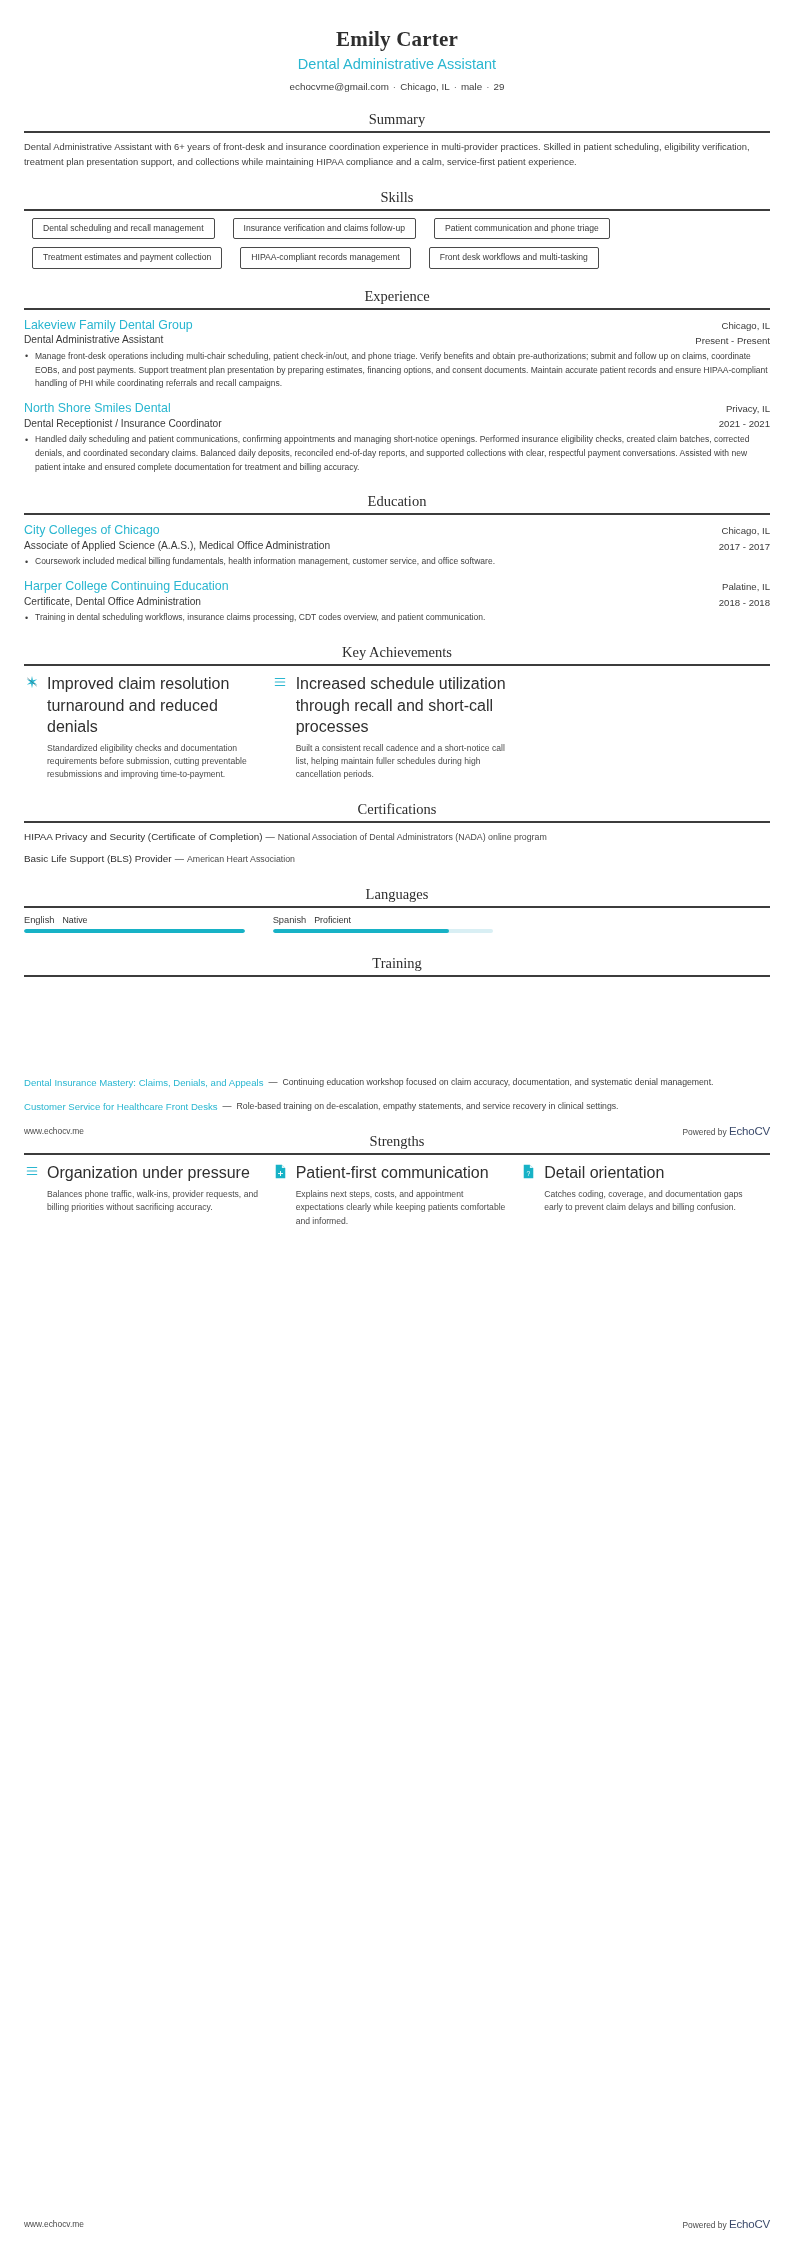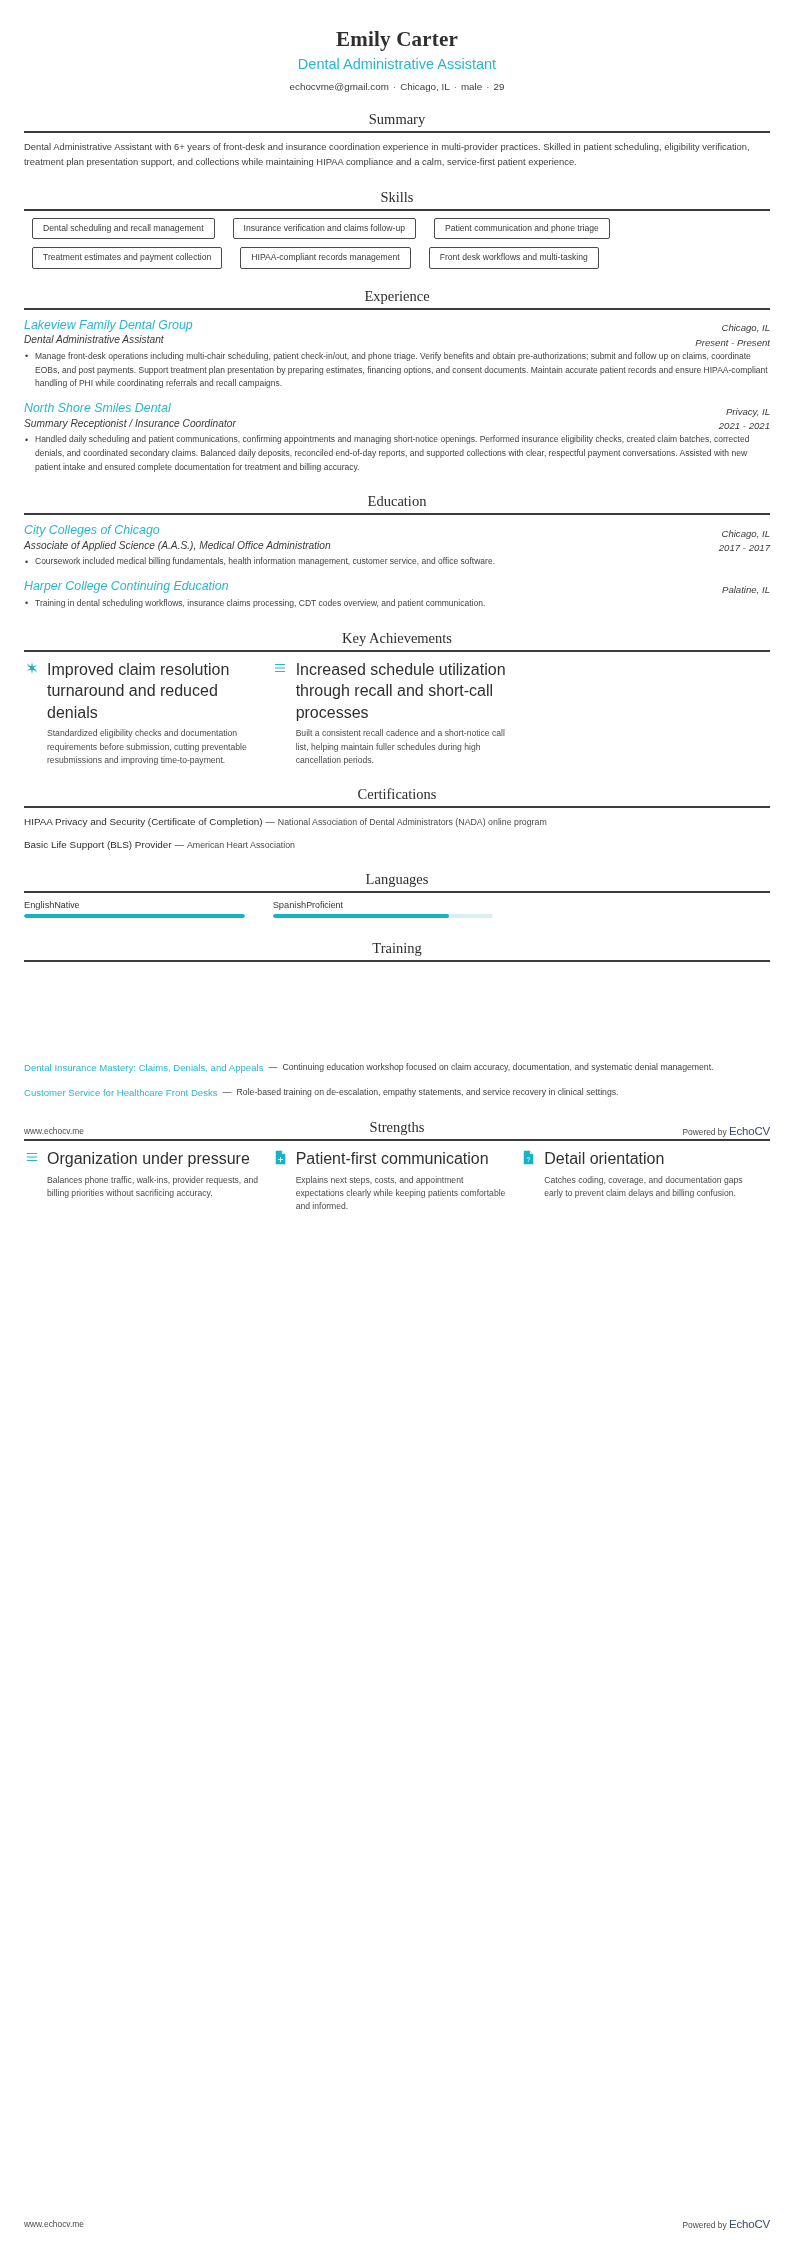--- a/index.html
+++ b/index.html
@@ -79,23 +79,22 @@
     line-height: 1.1;
     white-space: nowrap;
     margin-left: 8px;
   }
 
   
   .entry { margin-bottom: 9px; }
   .entry-row {
     display: flex;
     justify-content: space-between;
-    align-items: flex-end;
+    align-items: center;
     gap: 8px;
-    font-style: italic;
   }
   .entry-org {
     color: #29b6d0;
     font-size: 12.4px;
     line-height: 1.35;
   }
   .entry-loc { font-size: 9.6px; color: #3a3a3a; white-space: nowrap; }
   .entry-role { font-size: 10.2px; color: #3a3a3a; line-height: 1.4; }
   .entry-dates { font-size: 9.6px; color: #3a3a3a; white-space: nowrap; }
   .bullets { margin: 2px 0 0 0; padding: 0; list-style: none; }
@@ -148,21 +147,21 @@
 
   
   .cert-row { font-size: 9.3px; color: #3a3a3a; margin-bottom: 8px; line-height: 1.45; }
   .cert-name { font-size: 9.9px; color: #2f2f2f; }
   .cert-dash { padding: 0 3px; color: #3a3a3a; }
   .cert-issuer { font-size: 8.8px; color: #4a4a4a; }
 
   
   .langs { display: flex; gap: 0; margin-top: 2px; }
   .lang { width: 33.33%; padding-right: 28px; }
-  .lang-head { display: flex; align-items: flex-start; gap: 0; }
+  .lang-head { display: flex; align-items: flex-start; gap: 8px; }
   .lang-name { font-size: 9.3px; color: #3a3a3a; }
   .lang-level { font-size: 8.8px; color: #2f2f2f; }
   .lang-bar {
     margin-top: 4px;
     height: 4px;
     border-radius: 2px;
     background: #d9eff4;
     overflow: hidden;
   }
   .lang-fill { height: 100%; background: #17b2c6; border-radius: 2px; }
@@ -249,21 +248,21 @@
           <li>Manage front-desk operations including multi-chair scheduling, patient check-in/out, and phone triage. Verify benefits and obtain pre-authorizations; submit and follow up on claims, coordinate EOBs, and post payments. Support treatment plan presentation by preparing estimates, financing options, and consent documents. Maintain accurate patient records and ensure HIPAA-compliant handling of PHI while coordinating referrals and recall campaigns.</li>
         </ul>
       </div>
 
       <div class="entry">
         <div class="entry-row">
           <span class="entry-org">North Shore Smiles Dental</span>
           <span class="entry-loc">Privacy, IL</span>
         </div>
         <div class="entry-row">
-          <span class="entry-role">Summary Receptionist / Insurance Coordinator</span>
+          <span class="entry-role">Dental Receptionist / Insurance Coordinator</span>
           <span class="entry-dates">2021 - 2021</span>
         </div>
         <ul class="bullets">
           <li>Handled daily scheduling and patient communications, confirming appointments and managing short-notice openings. Performed insurance eligibility checks, created claim batches, corrected denials, and coordinated secondary claims. Balanced daily deposits, reconciled end-of-day reports, and supported collections with clear, respectful payment conversations. Assisted with new patient intake and ensured complete documentation for treatment and billing accuracy.</li>
         </ul>
       </div>
     </div>
 
     <div class="section">
       <div class="section-title">Education</div>
@@ -280,20 +279,24 @@
         </div>
         <ul class="bullets">
           <li>Coursework included medical billing fundamentals, health information management, customer service, and office software.</li>
         </ul>
       </div>
 
       <div class="entry">
         <div class="entry-row">
           <span class="entry-org">Harper College Continuing Education</span>
           <span class="entry-loc">Palatine, IL</span>
+        </div>
+        <div class="entry-row">
+          <span class="entry-role">Certificate, Dental Office Administration</span>
+          <span class="entry-dates">2018 - 2018</span>
         </div>
         <ul class="bullets">
           <li>Training in dental scheduling workflows, insurance claims processing, CDT codes overview, and patient communication.</li>
         </ul>
       </div>
     </div>
 
     <div class="section">
       <div class="section-title">Key Achievements</div>
       <div class="section-rule"></div>

